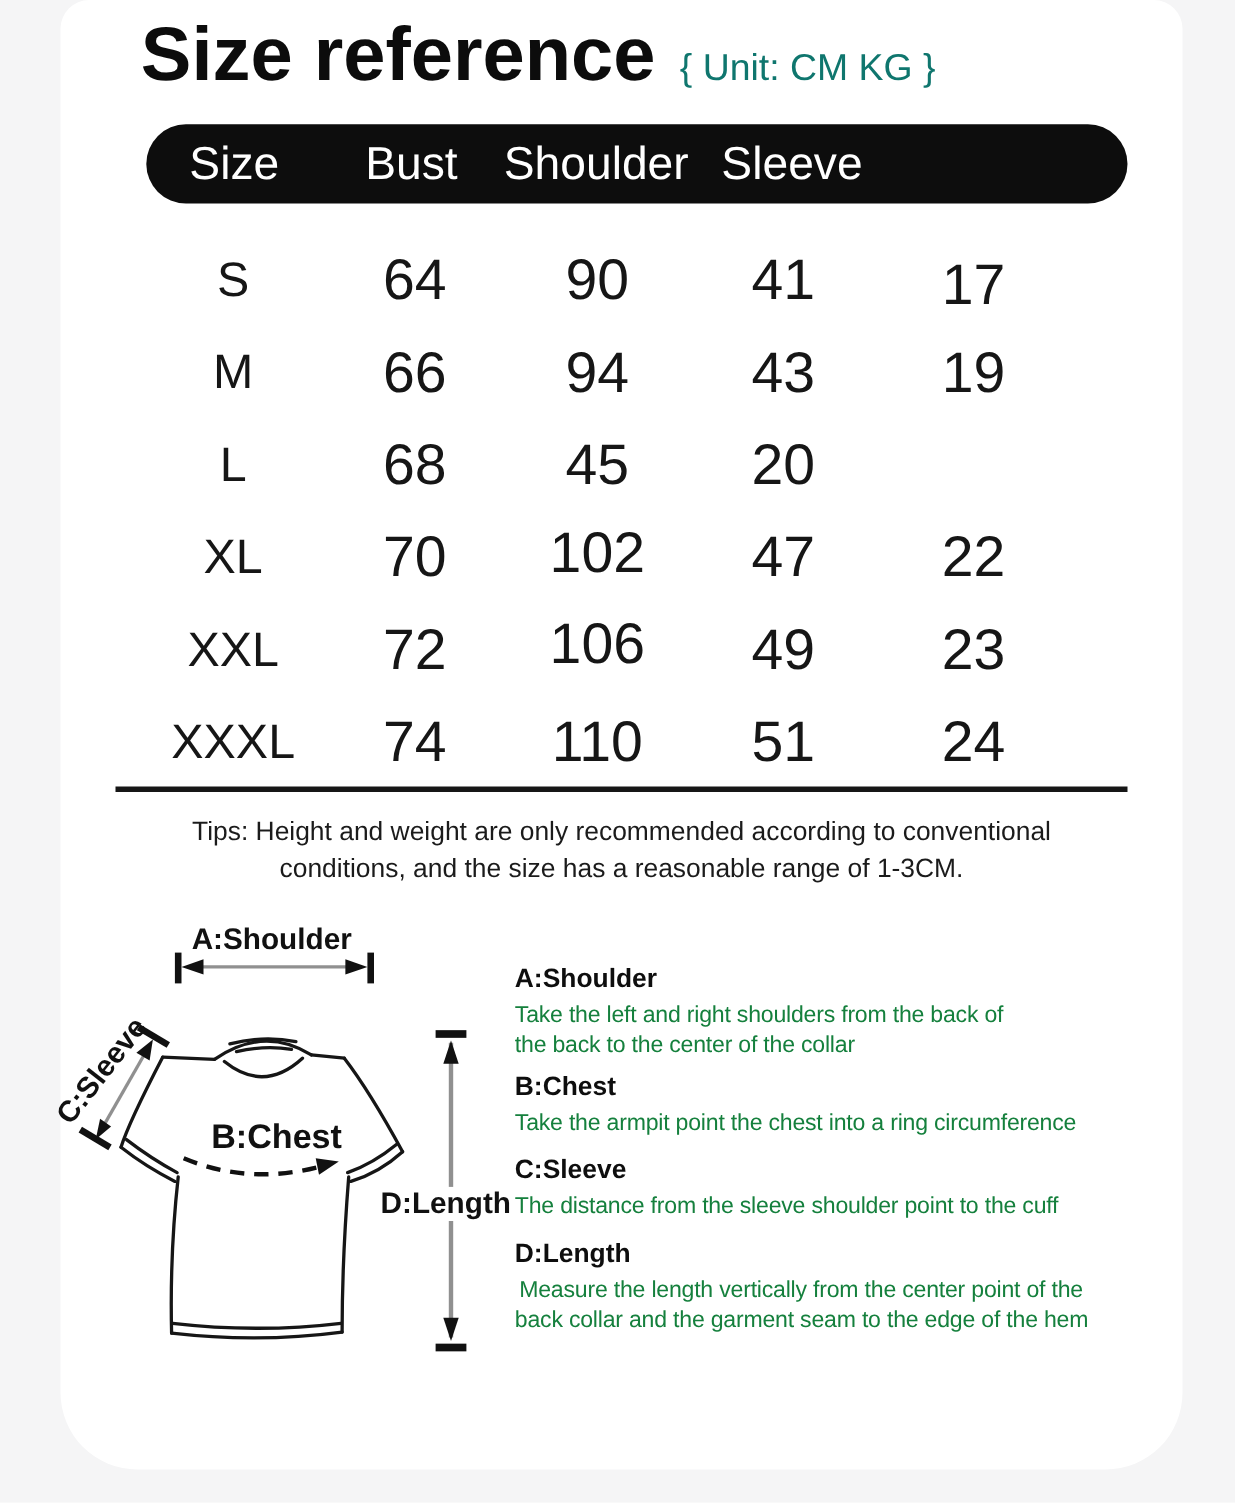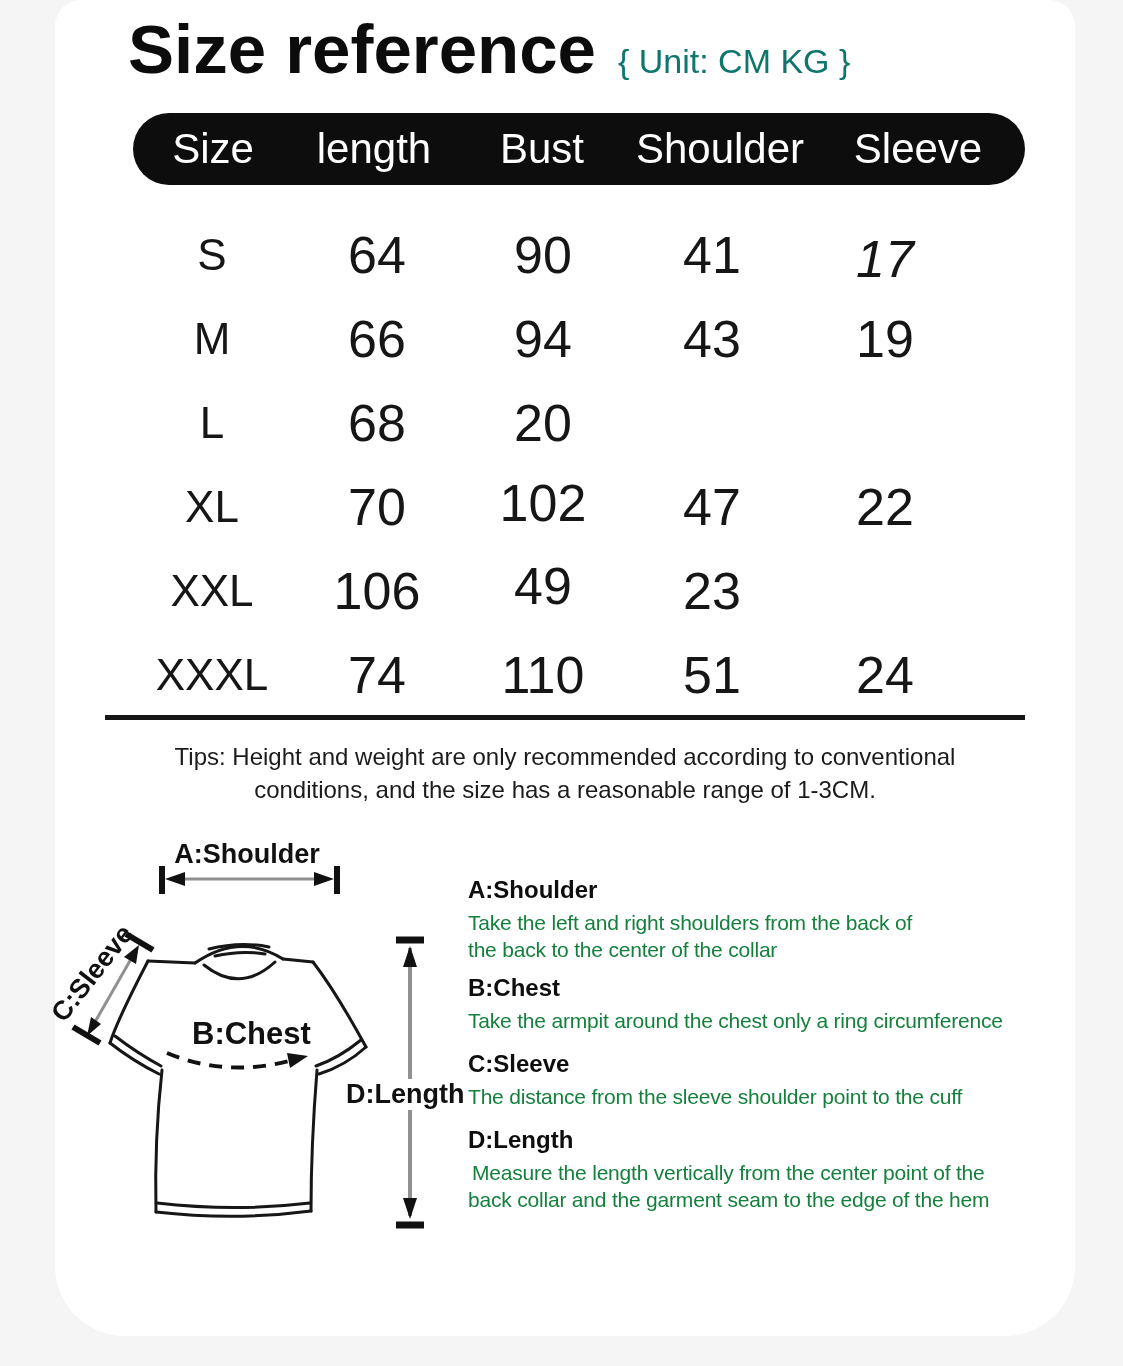--- a/index.html
+++ b/index.html
@@ -36,21 +36,21 @@
   .rows { position:absolute; left:78px; top:213px; width:892px; }
   .trow {
     height:84px;
     display:grid; grid-template-columns:158px 172px 160px 178px 168px;
     align-items:center;
   }
   .trow .cell { text-align:center; white-space:nowrap; color:#161616; }
   .cell.size-cell { font-size:44px; font-weight:400; }
   .cell.num-cell  { font-size:52px; font-weight:400; }
   
-  .trow:nth-child(1) .num-cell:nth-child(5){ transform:translateY(4px);font-style:italic; }
+  .trow:nth-child(1) .num-cell:nth-child(5){ transform:translateY(4px); }
   .trow:nth-child(4) .num-cell:nth-child(3){ transform:translateY(-4px); }
   .trow:nth-child(5) .num-cell:nth-child(3){ transform:translateY(-5px); }
   
   .divider { position:absolute; left:50px; top:715px; width:920px; height:5px; background:#161616; }
   .tips {
     position:absolute; left:50px; top:740px; width:920px;
     text-align:center; font-size:24px; line-height:33px; color:#1b1b1b;
   }
   .tips div { white-space:nowrap; }
   
@@ -74,21 +74,20 @@
 
 <div class="card">
 
   <div class="title-row">
     <span class="page-title">Size reference</span>
     <span class="unit-note">{ Unit: CM KG }</span>
   </div>
 
   <div class="header-bar">
     <div class="hcell">Size</div>
-    <div class="hcell">length</div>
     <div class="hcell">Bust</div>
     <div class="hcell">Shoulder</div>
     <div class="hcell">Sleeve</div>
   </div>
 
   <div class="rows">
     <div class="trow">
       <div class="cell size-cell">S</div>
       <div class="cell num-cell">64</div>
       <div class="cell num-cell">90</div>
@@ -98,31 +97,33 @@
     <div class="trow">
       <div class="cell size-cell">M</div>
       <div class="cell num-cell">66</div>
       <div class="cell num-cell">94</div>
       <div class="cell num-cell">43</div>
       <div class="cell num-cell">19</div>
     </div>
     <div class="trow">
       <div class="cell size-cell">L</div>
       <div class="cell num-cell">68</div>
+      <div class="cell num-cell">45</div>
       <div class="cell num-cell">20</div>
     </div>
     <div class="trow">
       <div class="cell size-cell">XL</div>
       <div class="cell num-cell">70</div>
       <div class="cell num-cell">102</div>
       <div class="cell num-cell">47</div>
       <div class="cell num-cell">22</div>
     </div>
     <div class="trow">
       <div class="cell size-cell">XXL</div>
+      <div class="cell num-cell">72</div>
       <div class="cell num-cell">106</div>
       <div class="cell num-cell">49</div>
       <div class="cell num-cell">23</div>
     </div>
     <div class="trow">
       <div class="cell size-cell">XXXL</div>
       <div class="cell num-cell">74</div>
       <div class="cell num-cell">110</div>
       <div class="cell num-cell">51</div>
       <div class="cell num-cell">24</div>
@@ -191,21 +192,21 @@
   <div class="measure-label b-label">B:Chest</div>
   <div class="measure-label d-label">D:Length</div>
 
   <div class="defs def-a" style="position:absolute;">
     <div class="def-term">A:Shoulder</div>
     <div class="def-line">Take the left and right shoulders from the back of</div>
     <div class="def-line">the back to the center of the collar</div>
   </div>
   <div class="defs def-b" style="position:absolute;">
     <div class="def-term">B:Chest</div>
-    <div class="def-line">Take the armpit around the chest only a ring circumference</div>
+    <div class="def-line">Take the armpit point the chest into a ring circumference</div>
   </div>
   <div class="defs def-c" style="position:absolute;">
     <div class="def-term">C:Sleeve</div>
     <div class="def-line">The distance from the sleeve shoulder point to the cuff</div>
   </div>
   <div class="defs def-d" style="position:absolute;">
     <div class="def-term">D:Length</div>
     <div class="def-line">Measure the length vertically from the center point of the</div>
     <div class="def-line">back collar and the garment seam to the edge of the hem</div>
   </div>

